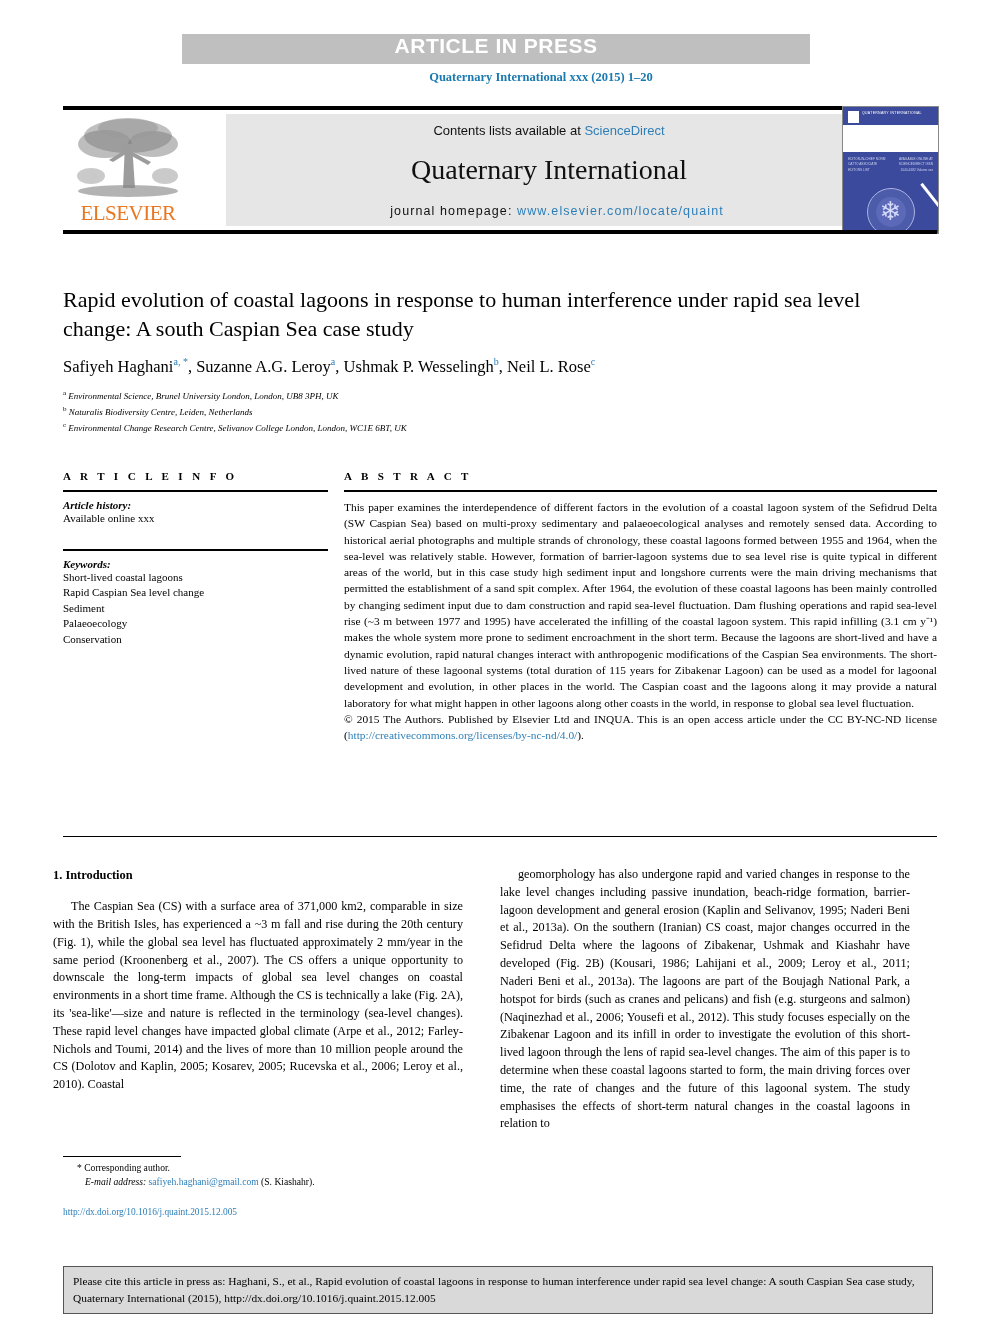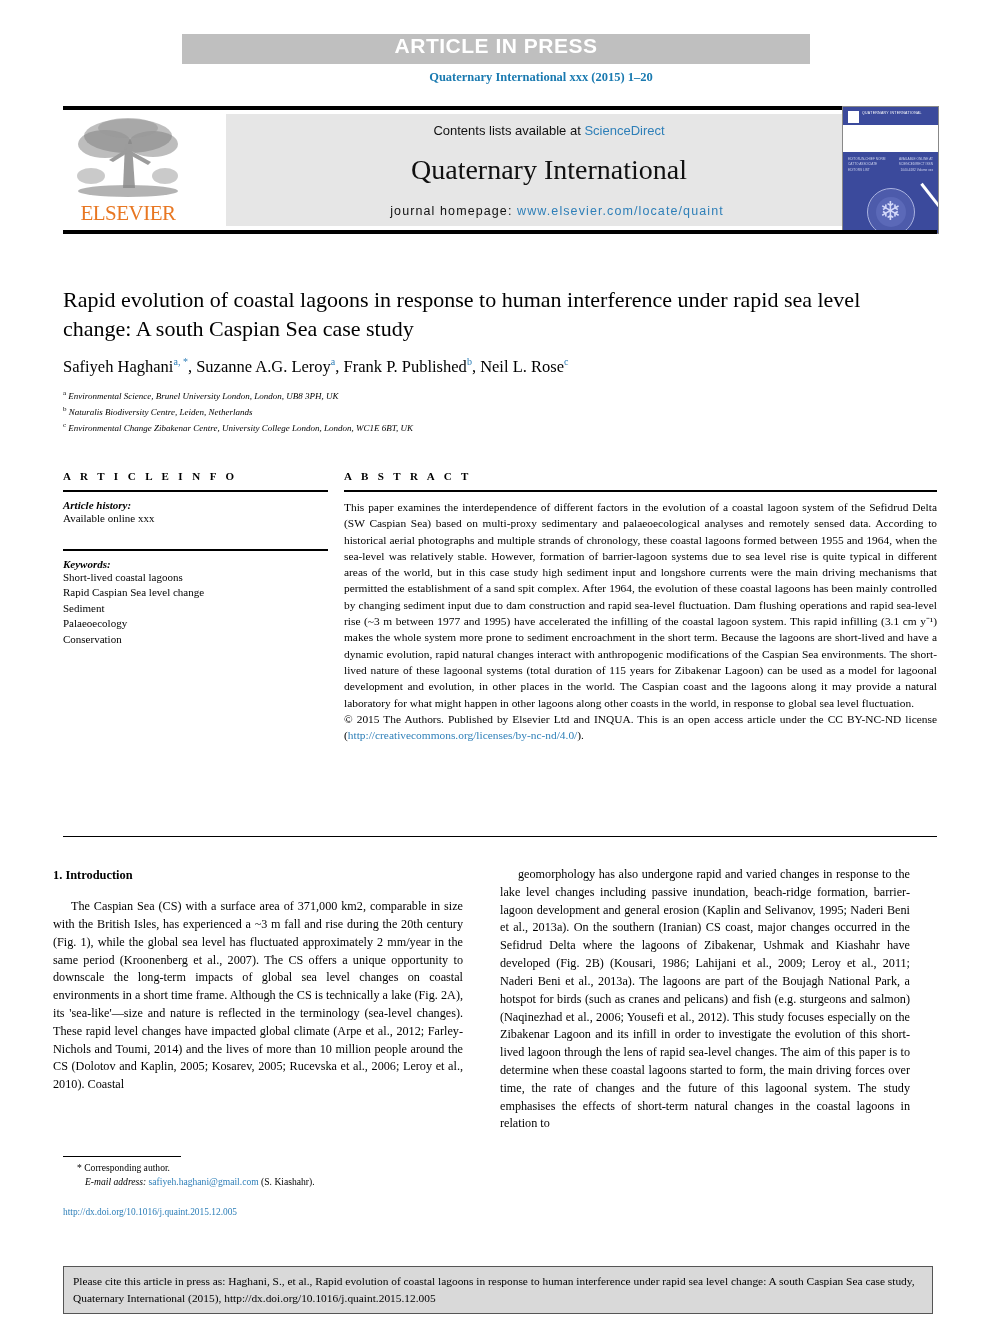--- a/index.html
+++ b/index.html
@@ -429,28 +429,28 @@
   </div>
 
   <div class="rule-bottom"></div>
 </div>
 
 <div class="paper-title">Rapid evolution of coastal lagoons in response to human interference under rapid sea level change: A south Caspian Sea case study</div>
 
 <div class="authors">
   <span>Safiyeh Haghani</span><sup>a, *</sup>,
   <span>Suzanne A.G. Leroy</span><sup>a</sup>,
-  <span>Frank P. Published</span><sup>b</sup>,
+  <span>Ushmak P. Wesselingh</span><sup>b</sup>,
   <span>Neil L. Rose</span><sup>c</sup>
 </div>
 
 <div class="affiliations">
   <div><sup>a</sup> <span>Environmental Science, Brunel University London, London, UB8 3PH, UK</span></div>
   <div><sup>b</sup> <span>Naturalis Biodiversity Centre, Leiden, Netherlands</span></div>
-  <div><sup>c</sup> <span>Environmental Change Zibakenar Centre, University College London, London, WC1E 6BT, UK</span></div>
+  <div><sup>c</sup> <span>Environmental Change Research Centre, Selivanov College London, London, WC1E 6BT, UK</span></div>
 </div>
 
 <div class="band">
 
   <div class="col-info">
     <div class="sec-head">A R T I C L E   I N F O</div>
     <div class="hr-thin"></div>
     <div class="info-label">Article history:</div>
     <div class="info-text">Available online xxx</div>
     <div class="hr-thin" style="margin-top:22px;"></div>

